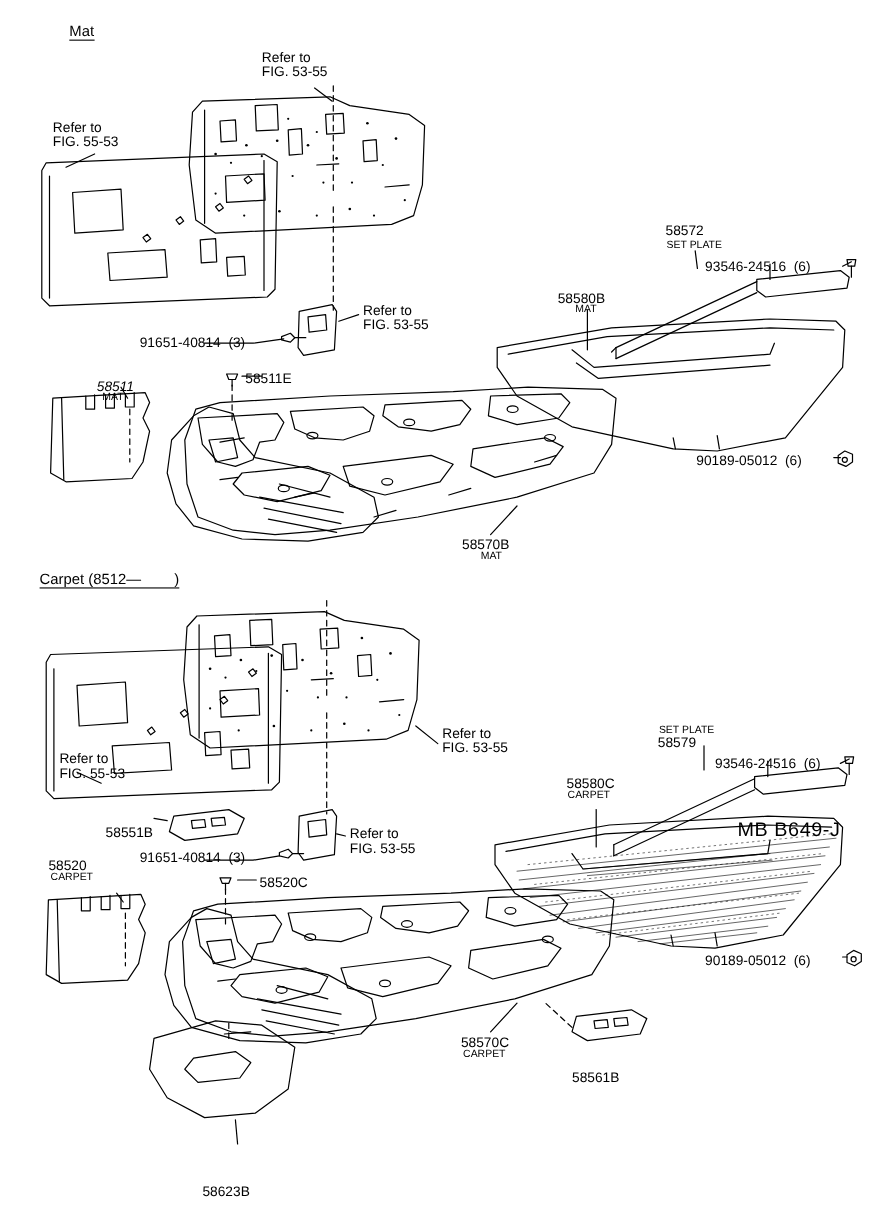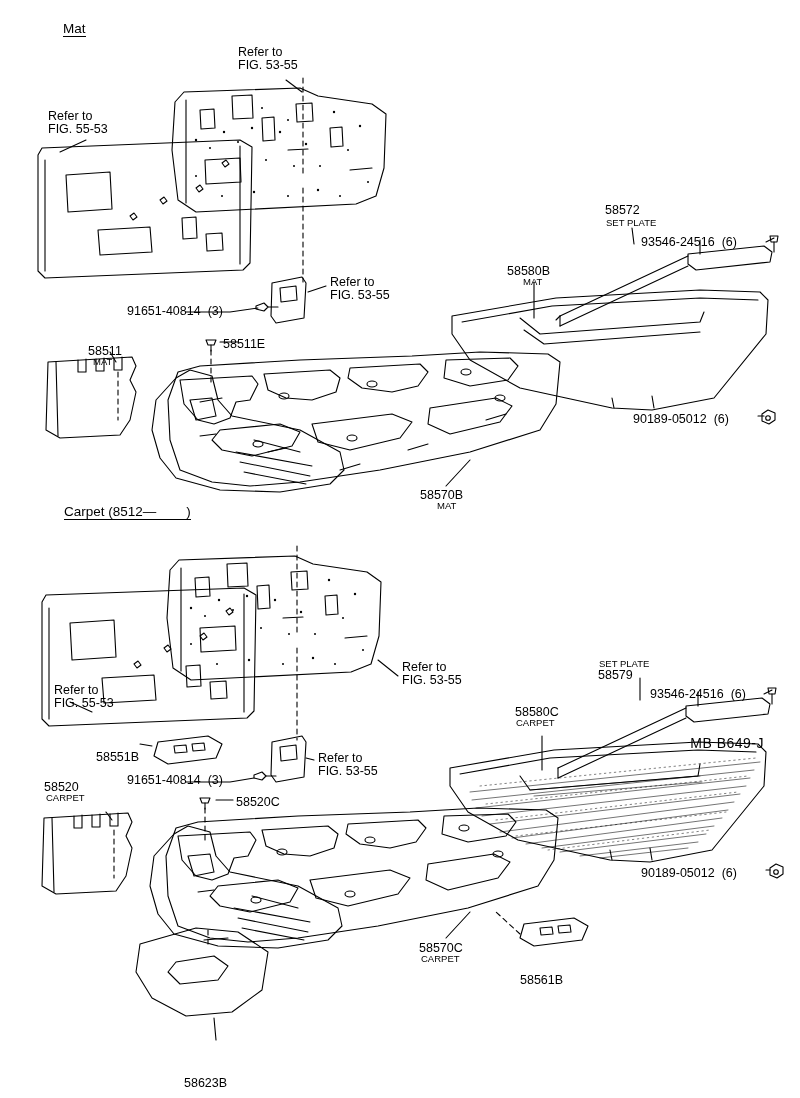--- a/index.html
+++ b/index.html
@@ -48,22 +48,22 @@
     padding-bottom: 1px;
   }
   .code {
     position: absolute;
     font-size: 12.5px;
     white-space: pre;
   }
   .footer {
     position: absolute;
     right: 36px;
-    bottom: 28px;
-    font-size: 14px;
+    bottom: 14px;
+    font-size: 18px;
     letter-spacing: 0.5px;
   }
 </style>
 </head>
 <body>
 
 <div class="page">
 
   <svg class="art" viewBox="0 0 800 1098">
     <g fill="none" stroke="#000" stroke-width="1.1" stroke-linejoin="round" stroke-linecap="round">
@@ -408,28 +408,28 @@
         <path d="M698,692 L698,706"></path>
         <path d="M764,694 L772,690"></path>
         <path d="M766,870 L770,870"></path>
         <path d="M446,938 L470,912"></path>
         <path d="M216,1040 L214,1018"></path>
       </g>
     </g>
   </svg>
 
   <div class="lbl section underline" style="left:63px; top:22px;">Mat</div>
-  <div class="lbl section underline" style="left:36px; top:505px;margin-left:28px;">Carpet (8512—        )</div>
+  <div class="lbl section underline" style="left:36px; top:520px;">Carpet (8512—        )</div>
 
   <div class="lbl" style="left:48px; top:110px;">Refer to<br>FIG. 55-53</div>
   <div class="lbl" style="left:238px; top:46px;">Refer to<br>FIG. 53-55</div>
   <div class="lbl" style="left:330px; top:276px;">Refer to<br>FIG. 53-55</div>
 
   <div class="code" style="left:127px; top:304px;">91651-40814  (3)</div>
-  <div class="code" style="left:88px; top:344px;">58511</div>
+  <div class="code" style="left:88px; top:344px;font-style:italic;">58511</div>
   <div class="lbl small" style="left:93px; top:357px;">MAT</div>
   <div class="code" style="left:223px; top:337px;">58511E</div>
 
   <div class="code" style="left:507px; top:264px;">58580B</div>
   <div class="lbl small" style="left:523px; top:277px;">MAT</div>
 
   <div class="code" style="left:605px; top:203px;">58572</div>
   <div class="lbl small" style="left:606px; top:218px;">SET PLATE</div>
   <div class="code" style="left:641px; top:235px;">93546-24516  (6)</div>
   <div class="code" style="left:633px; top:412px;">90189-05012  (6)</div>

